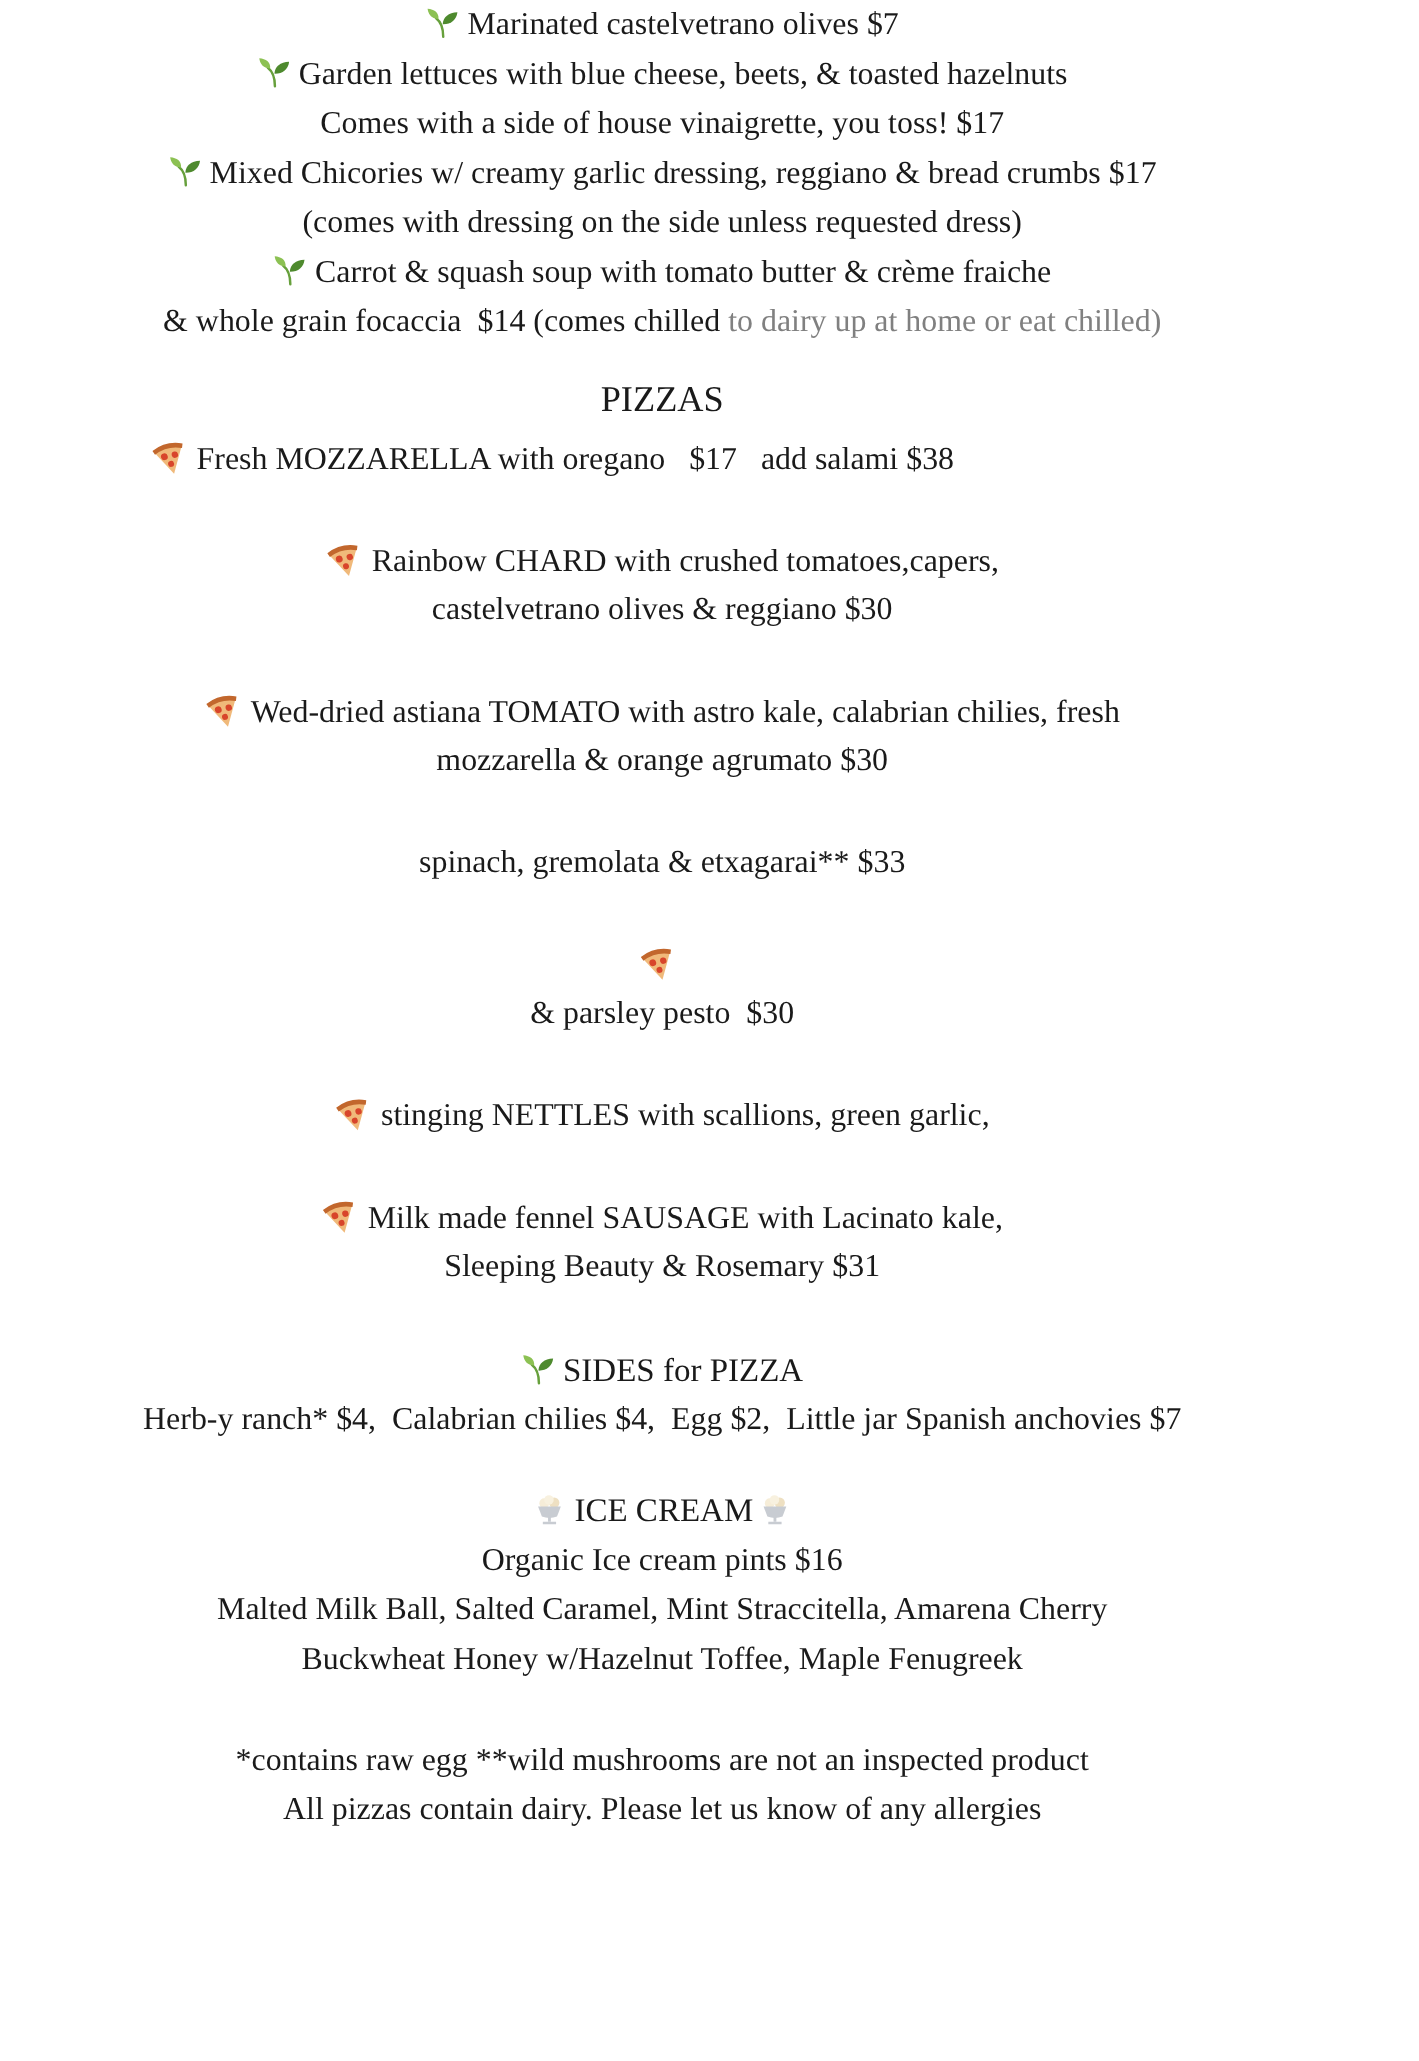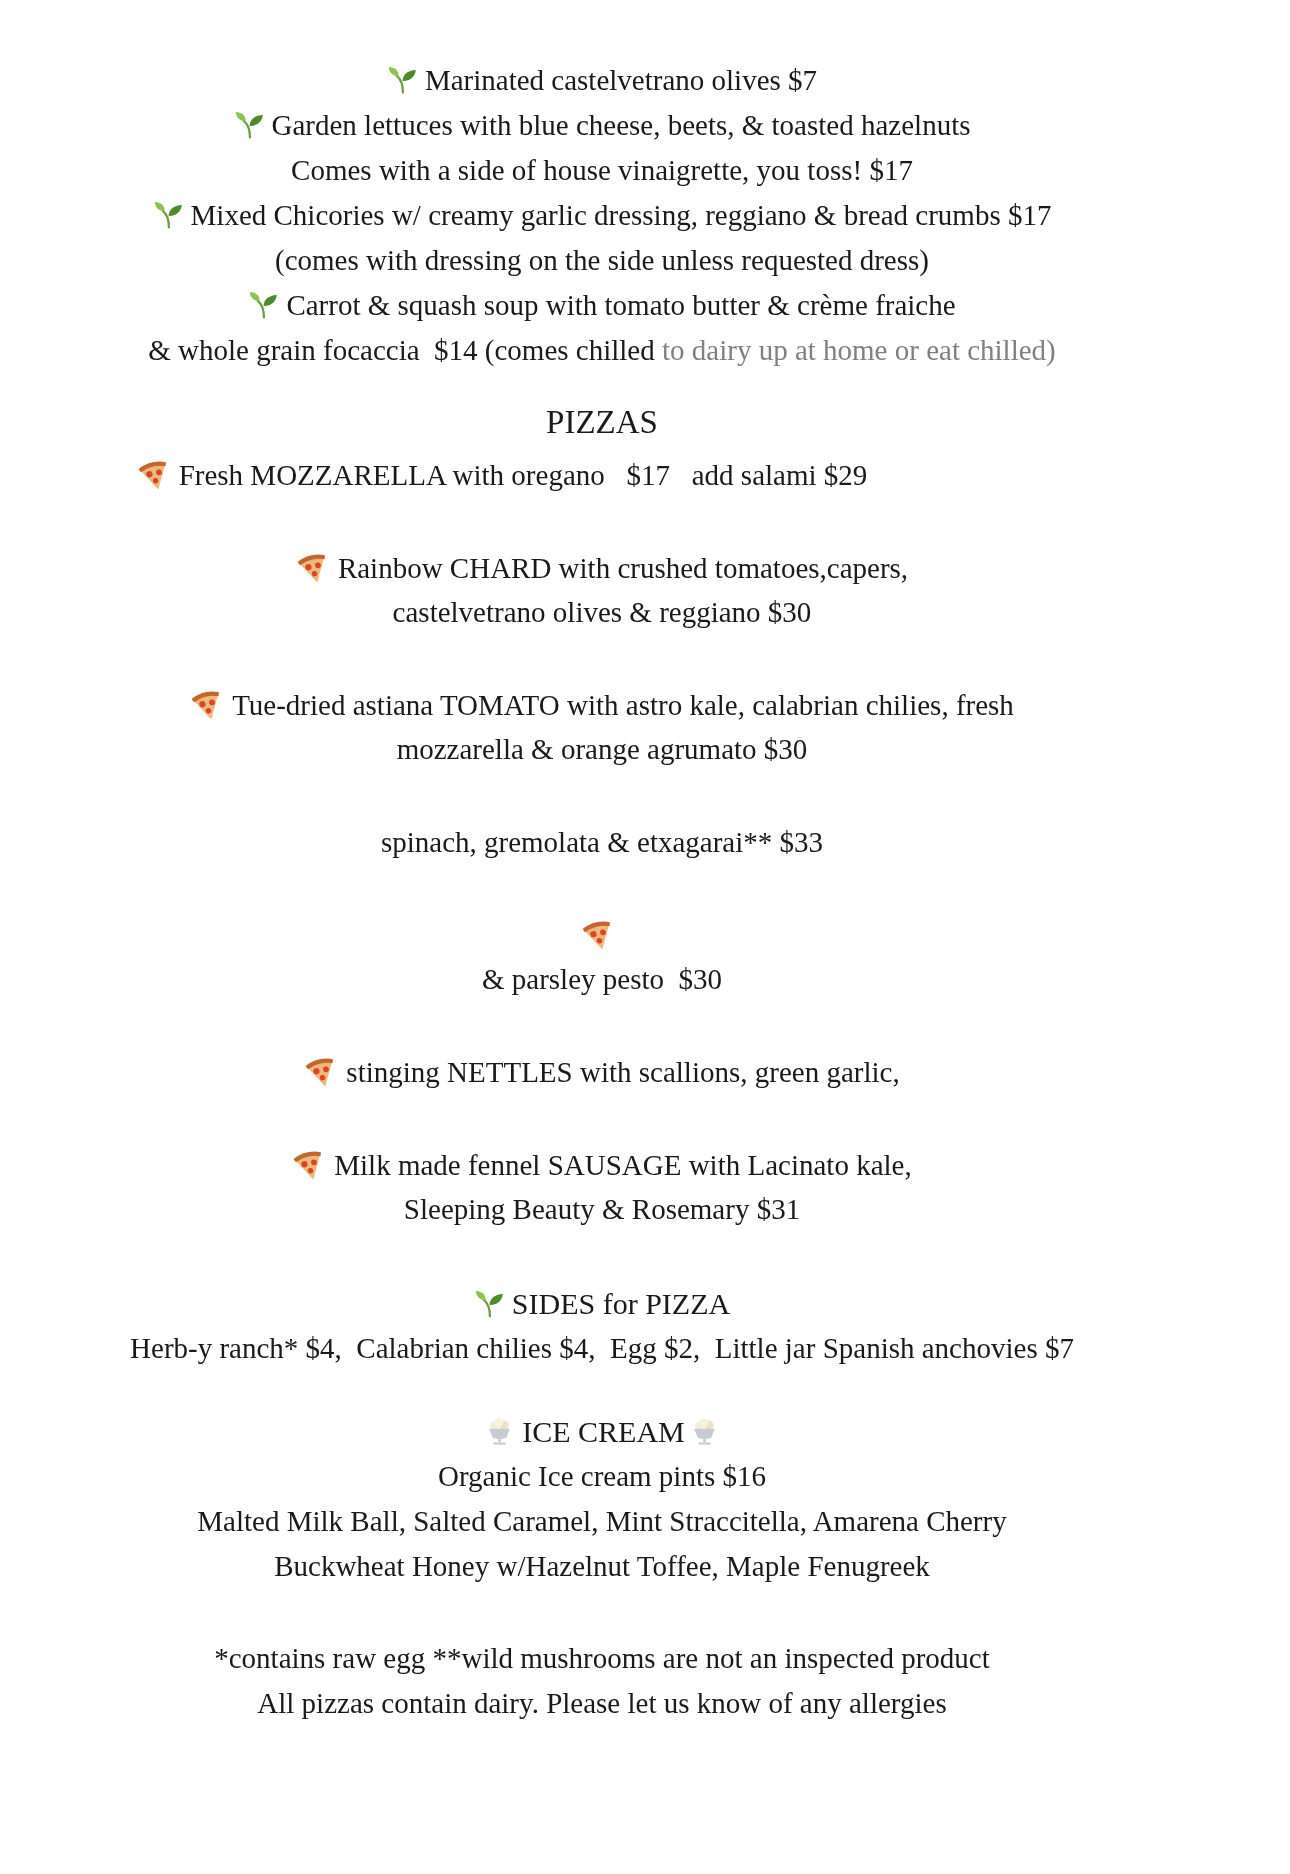--- a/index.html
+++ b/index.html
@@ -7,21 +7,20 @@
     padding: 0;
     background: #ffffff;
     width: 1290px;
     min-height: 1874px;
     font-family: "Liberation Serif", serif;
     color: #1a1a1a;
   }
   .menu {
     width: 1204px;
     min-height: 1874px;
-    padding-top: 58px;
     box-sizing: border-box;
     text-align: center;
   }
   .line {
     font-size: 29px;
     line-height: 45px;
     white-space: pre-wrap;
   }
   .muted { color: #808080; }
   .section-title {
@@ -99,34 +98,34 @@
           <use href="#ic-seedling"></use>
         </svg></span><span>Carrot &amp; squash soup with tomato butter &amp; crème fraiche</span></div>
 
   <div class="line"><span>&amp; whole grain focaccia  $14 (comes chilled </span><span class="muted">to dairy up at home or eat chilled)</span></div>
 
   <div class="section-title">PIZZAS</div>
 
   <div class="pz pz-first">
     <div class="line shift-left"><span class="svgi pizza"><svg viewBox="0 0 36 36" width="35" height="35">
             <use href="#ic-pizza"></use>
-          </svg></span><span>Fresh MOZZARELLA with oregano   $17   add salami $29</span></div>
+          </svg></span><span>Fresh MOZZARELLA with oregano   $17   add salami $38</span></div>
   </div>
 
   <div class="pz">
     <div class="line"><span class="svgi pizza"><svg viewBox="0 0 36 36" width="35" height="35">
             <use href="#ic-pizza"></use>
           </svg></span><span>Rainbow CHARD with crushed tomatoes,capers,</span></div>
     <div class="line"><span>castelvetrano olives &amp; reggiano $30</span></div>
   </div>
 
   <div class="pz">
     <div class="line"><span class="svgi pizza"><svg viewBox="0 0 36 36" width="35" height="35">
             <use href="#ic-pizza"></use>
-          </svg></span><span>Tue-dried astiana TOMATO with astro kale, calabrian chilies, fresh</span></div>
+          </svg></span><span>Wed-dried astiana TOMATO with astro kale, calabrian chilies, fresh</span></div>
     <div class="line"><span>mozzarella &amp; orange agrumato $30</span></div>
   </div>
 
   <div class="pz">
     <div class="line"><span>spinach, gremolata &amp; etxagarai** $33</span></div>
   </div>
 
   <div class="pz">
     <div class="line"><span class="svgi pizza"><svg viewBox="0 0 36 36" width="35" height="35">
             <use href="#ic-pizza"></use>

